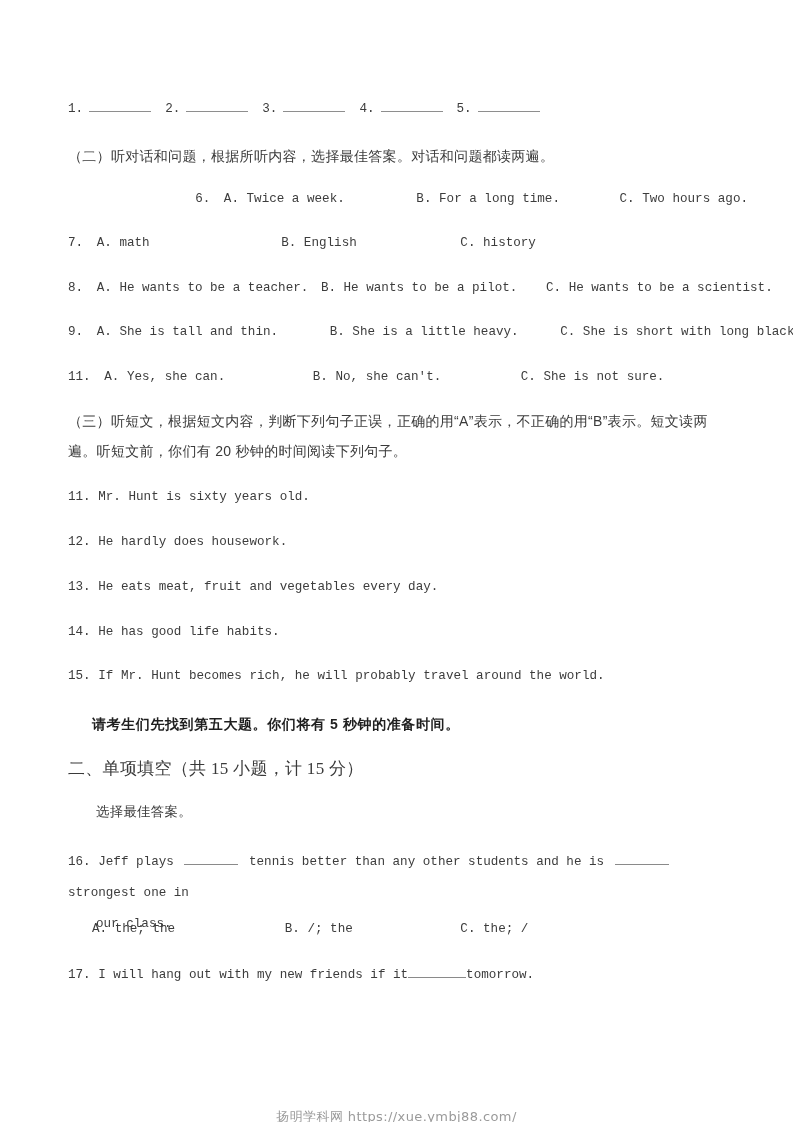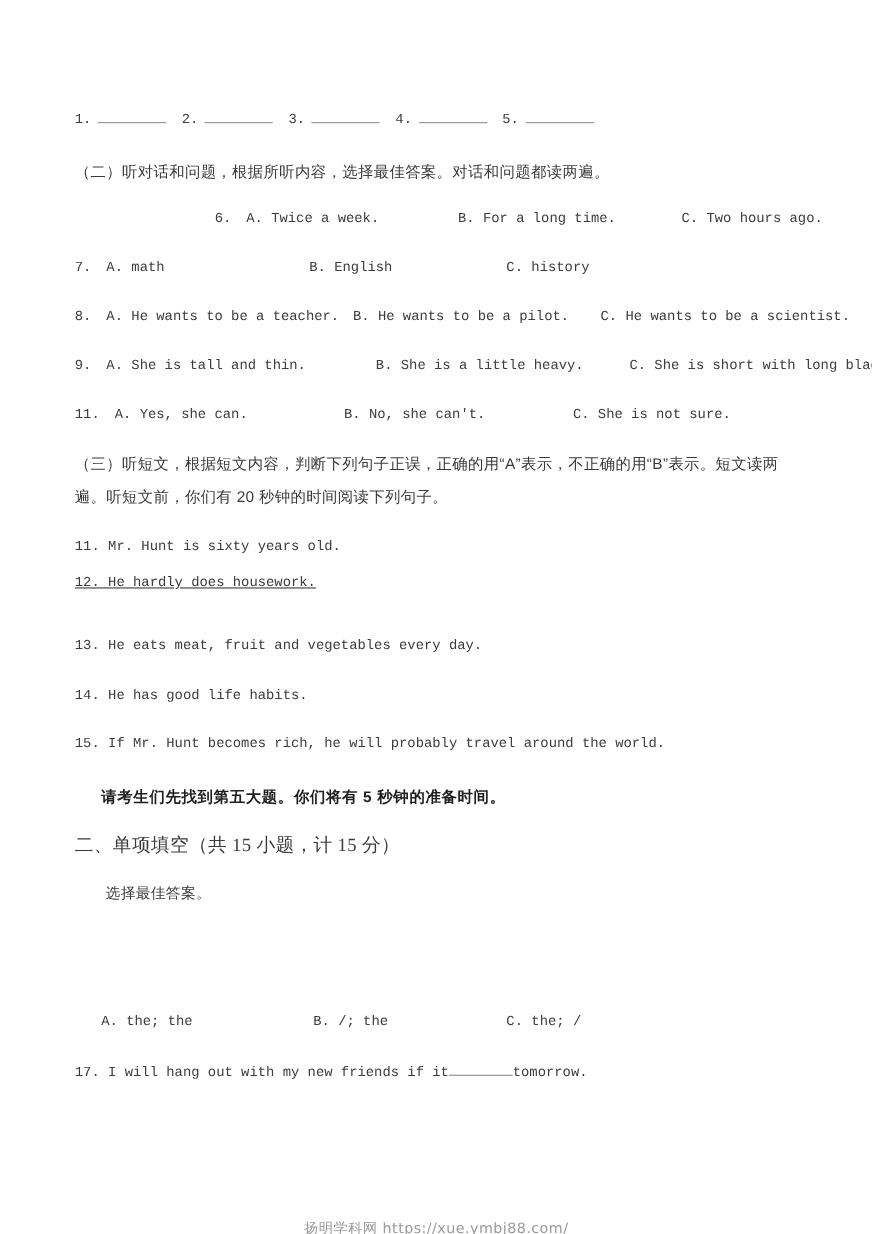--- a/index.html
+++ b/index.html
@@ -236,21 +236,21 @@
       <span>He wants to be a scientist.</span>
     </span>
   </div>
 
   <div class="optrow" style="top:325px;">
     <span class="qnum">9.</span>
     <span class="opt" style="margin-left:6px;">
       <span>A.</span>
       <span>She is tall and thin.</span>
     </span>
-    <span class="opt" style="margin-left:44px;padding-left:12px;">
+    <span class="opt" style="margin-left:32px;padding-left:12px;">
       <span>B.</span>
       <span>She is a little heavy.</span>
     </span>
     <span class="opt" style="margin-left:34px;">
       <span>C.</span>
       <span>She is short with long black hair.</span>
     </span>
   </div>
 
   <div class="optrow" style="top:370px;">
@@ -268,21 +268,21 @@
       <span>She is not sure.</span>
     </span>
   </div>
 
   <div class="para cn" style="top:406px; width:664px;">（三）听短文，根据短文内容，判断下列句子正误，正确的用“A”表示，不正确的用“B”表示。短文读两遍。听短文前，你们有 20 秒钟的时间阅读下列句子。</div>
 
   <div class="stmt" style="top:490px;">
     <span>11.</span>
     <span>Mr. Hunt is sixty years old.</span>
   </div>
-  <div class="stmt" style="top:523px;text-decoration:underline;">
+  <div class="stmt" style="top:535px;">
     <span>12.</span>
     <span>He hardly does housework.</span>
   </div>
   <div class="stmt" style="top:580px;">
     <span>13.</span>
     <span>He eats meat, fruit and vegetables every day.</span>
   </div>
   <div class="stmt" style="top:625px;">
     <span>14.</span>
     <span>He has good life habits.</span>
@@ -291,20 +291,29 @@
     <span>15.</span>
     <span>If Mr. Hunt becomes rich, he will probably travel around the world.</span>
   </div>
 
   <div class="blk cn bold" style="left:92px; top:712px;">请考生们先找到第五大题。你们将有 5 秒钟的准备时间。</div>
 
   <div class="section-head" style="top:757px;">二、单项填空（共 15 小题，计 15 分）</div>
 
   <div class="sub-instr" style="top:803px;">选择最佳答案。</div>
 
+  <div class="qbody" style="top:847px;">
+    <span>16.</span>
+    <span>Jeff plays</span>
+    <span class="inline-rule"></span>
+    <span>tennis better than any other students and he is</span>
+    <span class="inline-rule"></span>
+    <span>strongest one in</span>
+    <span class="cont">our class.</span>
+  </div>
 
   <div class="optrow" style="top:922px; left:92px;">
     <span class="opt">
       <span>A.</span>
       <span>the; the</span>
     </span>
     <span class="opt" style="margin-left:102px;">
       <span>B.</span>
       <span>/; the</span>
     </span>

